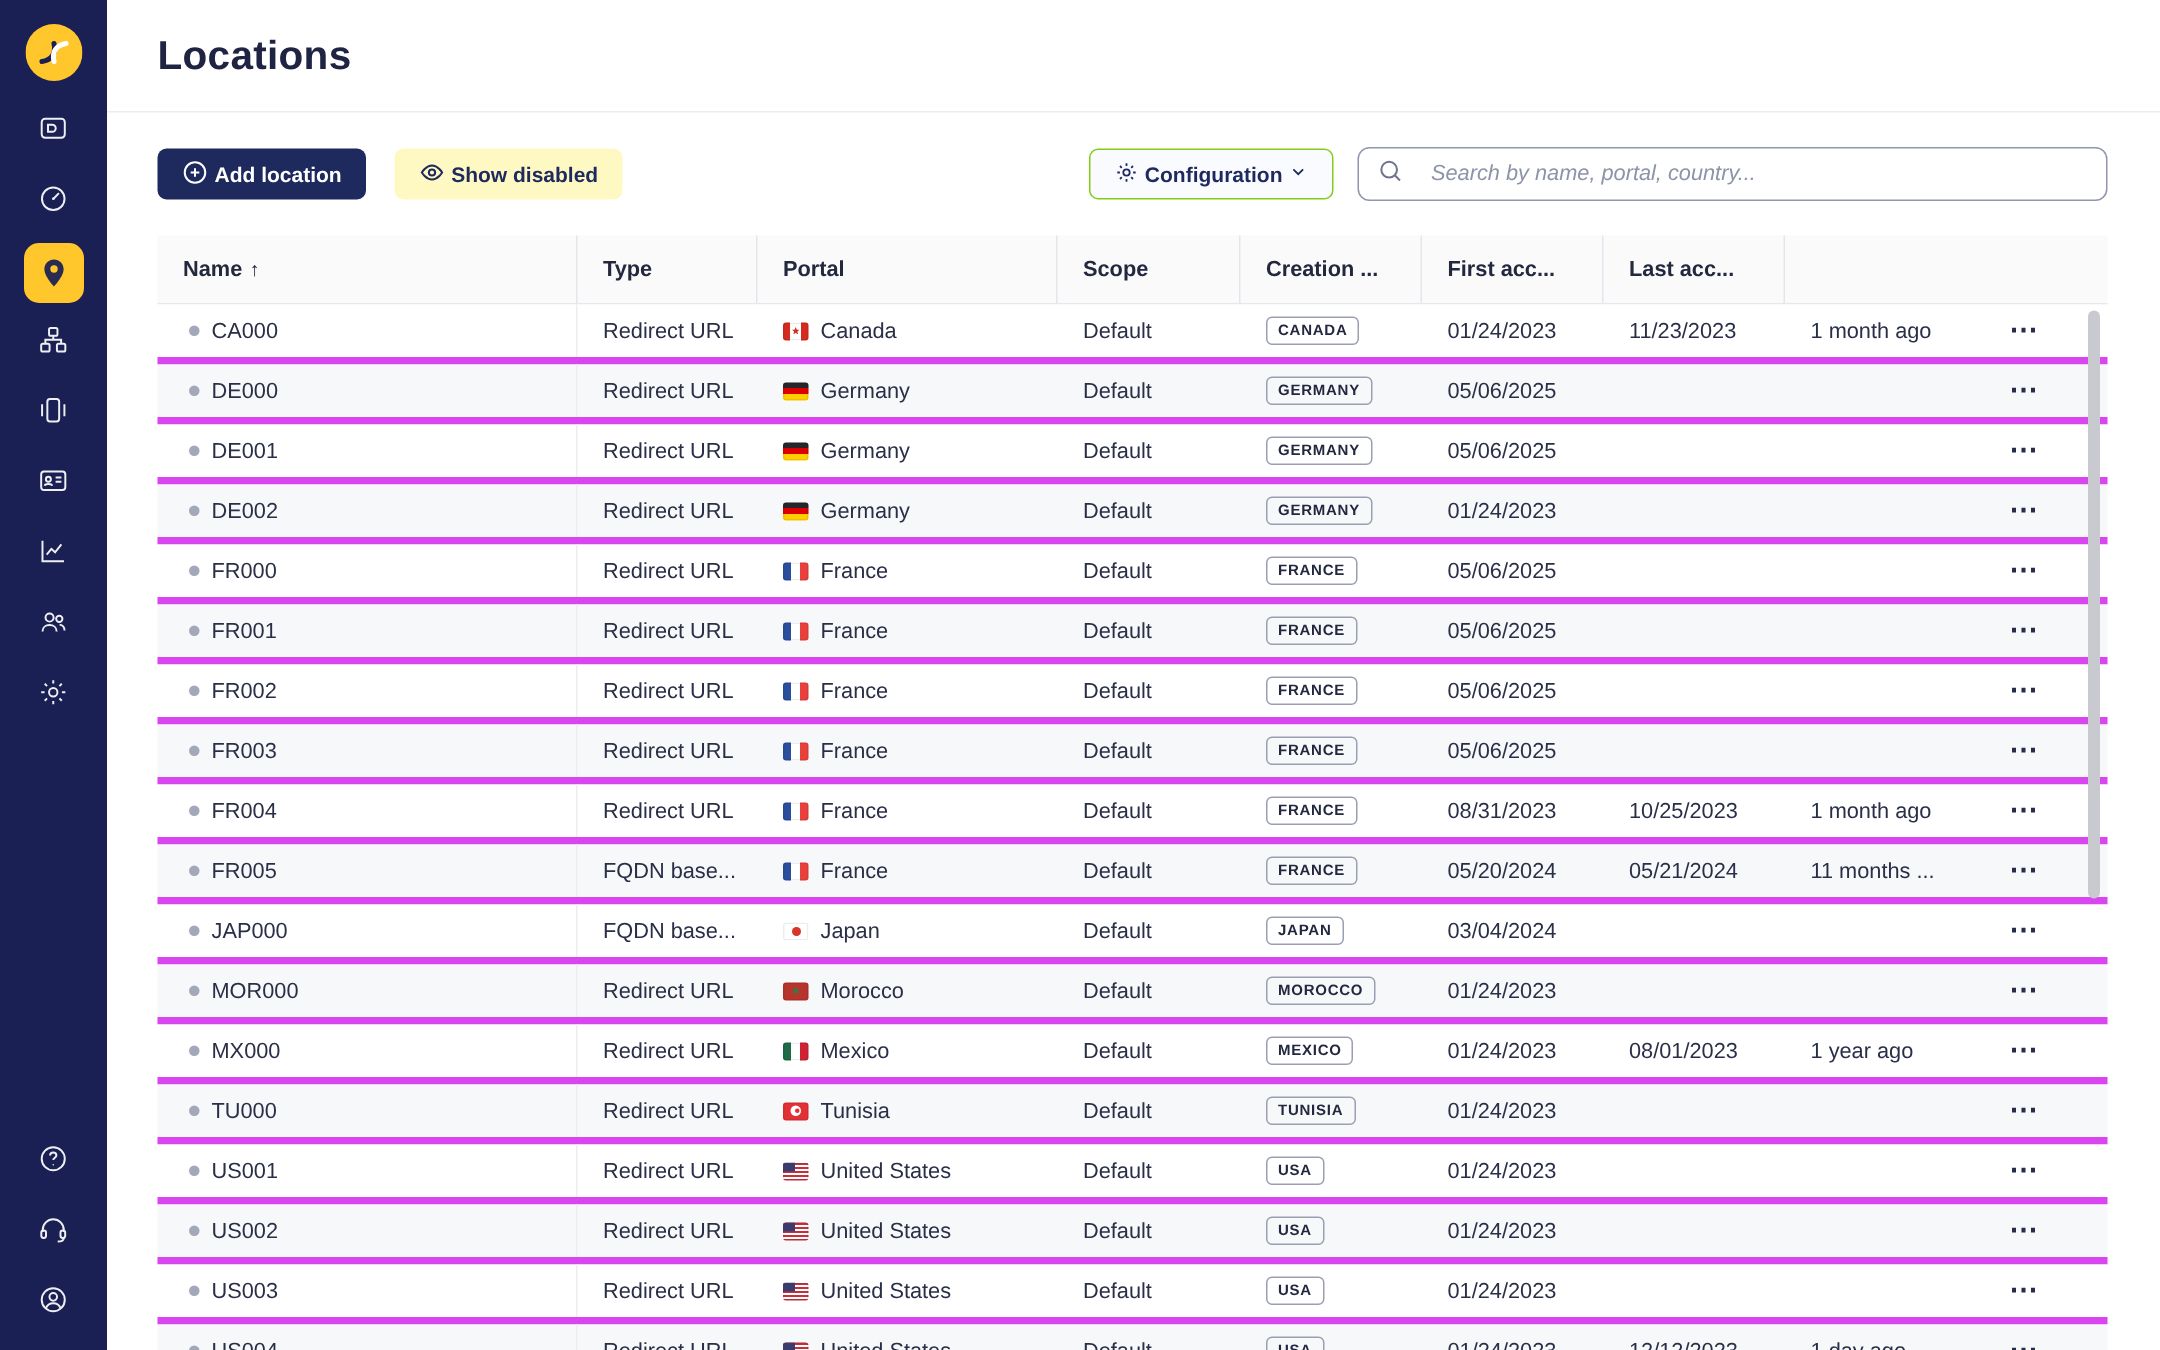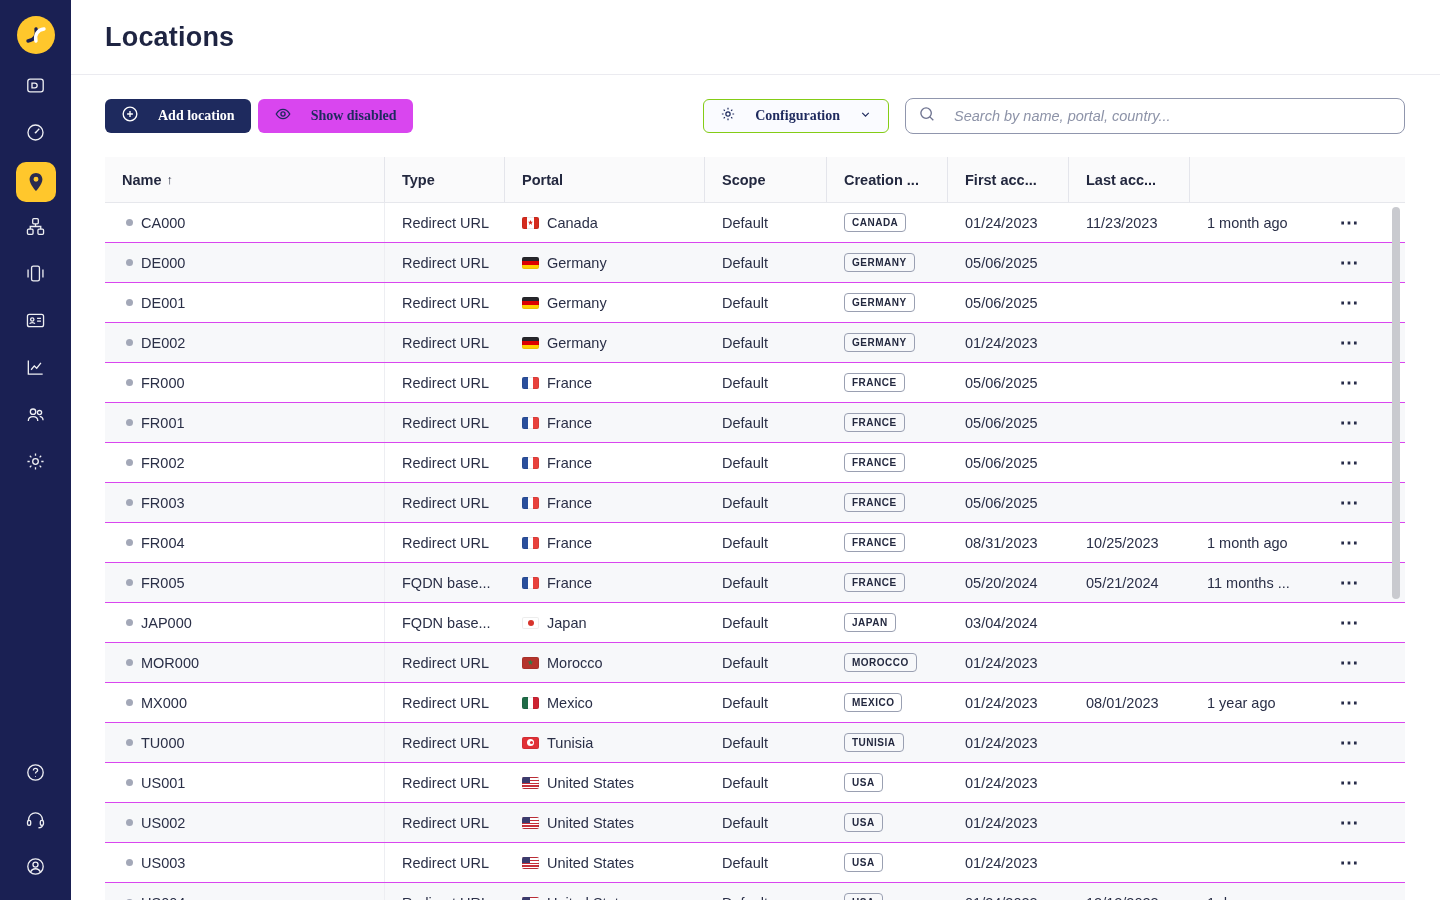--- a/index.html
+++ b/index.html
@@ -20,42 +20,42 @@
   
   .main { margin-left: 71px; }
   .page-header { height: 75px; display: flex; align-items: center; padding-left: 34px;
                  border-bottom: 1px solid #EBEBF0; }
   .page-title { font-size: 27px; font-weight: 700; color: #1E2442; margin: 0; letter-spacing: 0.2px; }
 
   
   .content { padding: 23px 35px 0 34px; }
   .toolbar { display: flex; align-items: center; }
   .btn { height: 34px; border-radius: 6px; border: none; display: inline-flex; align-items: center;
-         gap: 19px; font-size: 14px; font-weight: 700; padding: 0 16px; cursor: pointer;
-         font-family: Liberation Serif, serif; white-space: nowrap; }
+         gap: 4px; font-size: 14px; font-weight: 700; padding: 0 16px; cursor: pointer;
+         font-family: Liberation Sans, sans-serif; white-space: nowrap; }
   .btn-primary { background: #1E2A5E; color: #fff; }
-  .btn-secondary { background: #d946ef; color: #1E2A5E; margin-left: 7px; }
+  .btn-secondary { background: #fef9c3; color: #1E2A5E; margin-left: 19px; }
   .spacer { flex: 1; }
   .btn-outline { background: #FAFBFF; border: 1px solid #84cc16; color: #1E2A5E; margin-right: 16px; }
   .search { width: 500px; height: 36px; border: 1px solid #9096AD; border-radius: 8px; background: #fff;
             display: flex; align-items: center; padding: 0 12px; gap: 16px; }
   .search input { border: none; outline: none; flex: 1; font-size: 14.5px; font-style: italic;
                   color: #4A4F66; font-family: inherit; background: transparent; }
   .search input::placeholder { color: #8D93A8; font-style: italic; }
 
   
   .table { margin-top: 23px; position: relative; width: 1300px; }
   .tr { display: grid; grid-template-columns: 280px 120px 200px 122px 121px 121px 121px 117px 1fr;
         align-items: stretch; }
   .thead { height: 46px; background: #FAFAFB; border-bottom: 1px solid #E6E7EC; }
   .th { font-size: 14.5px; font-weight: 700; color: #23283F; padding-left: 17px;
         display: flex; align-items: center; gap: 5px; cursor: pointer; }
   .th:not(:last-child) { border-right: 1px solid #E4E5EB; }
   .sort { font-size: 13px; font-weight: 700; color: #23283F; }
-  .row { height: 40px; border-bottom: 1px solid #d946ef; background: #fff; }
+  .row { height: 40px; border-bottom: 5px solid #d946ef; background: #fff; }
   .row:nth-child(even) { background: #F7F8FA; }
   .td { font-size: 14.5px; color: #2A2F47; padding-left: 17px; display: flex; align-items: center; gap: 8px; }
   .td.name { padding-left: 21px; border-right: 1px solid #EDEEF2; }
   .dot { width: 7px; height: 7px; border-radius: 50%; background: #A3A8B8; flex: none; }
   .badge { border: 1px solid #9AA0B2; border-radius: 4px; padding: 2.5px 7px; font-size: 10px;
            font-weight: 700; color: #23283F; letter-spacing: 0.5px; line-height: 1.2; }
   .td.actions { justify-content: center; padding-left: 0; padding-right: 14px; }
   .ellipsis { border: none; background: none; font-size: 19px; font-weight: 700; color: #272C49;
               cursor: pointer; line-height: 1; padding: 2px 6px; font-family: inherit; }
   .scrollbar-thumb { position: absolute; top: 50px; right: 5px; width: 8px; height: 392px;

